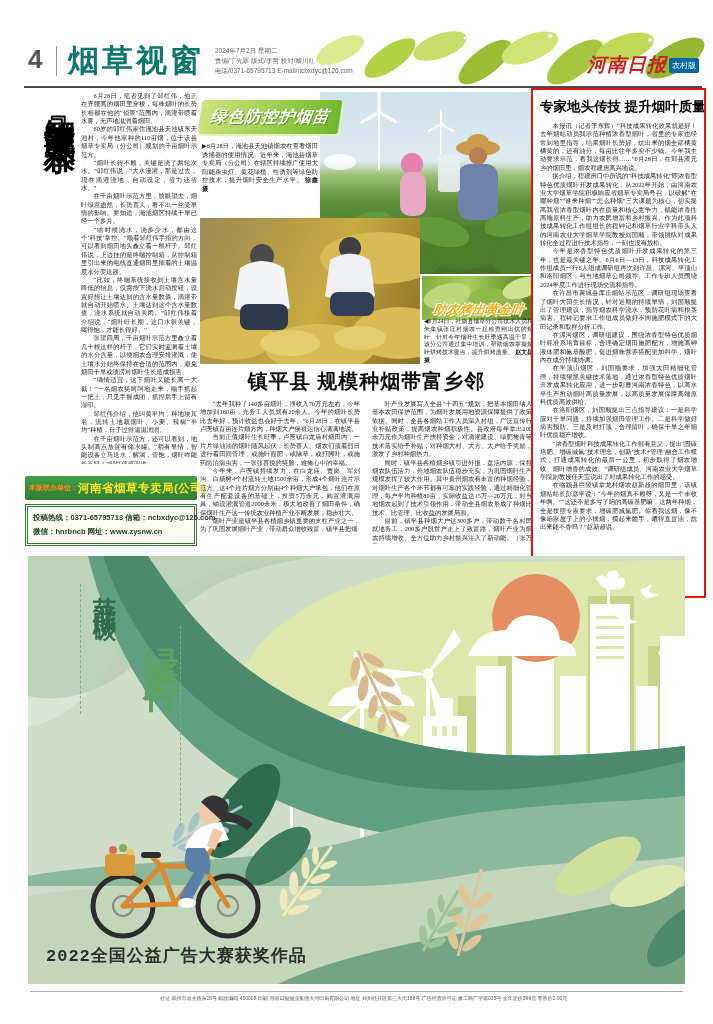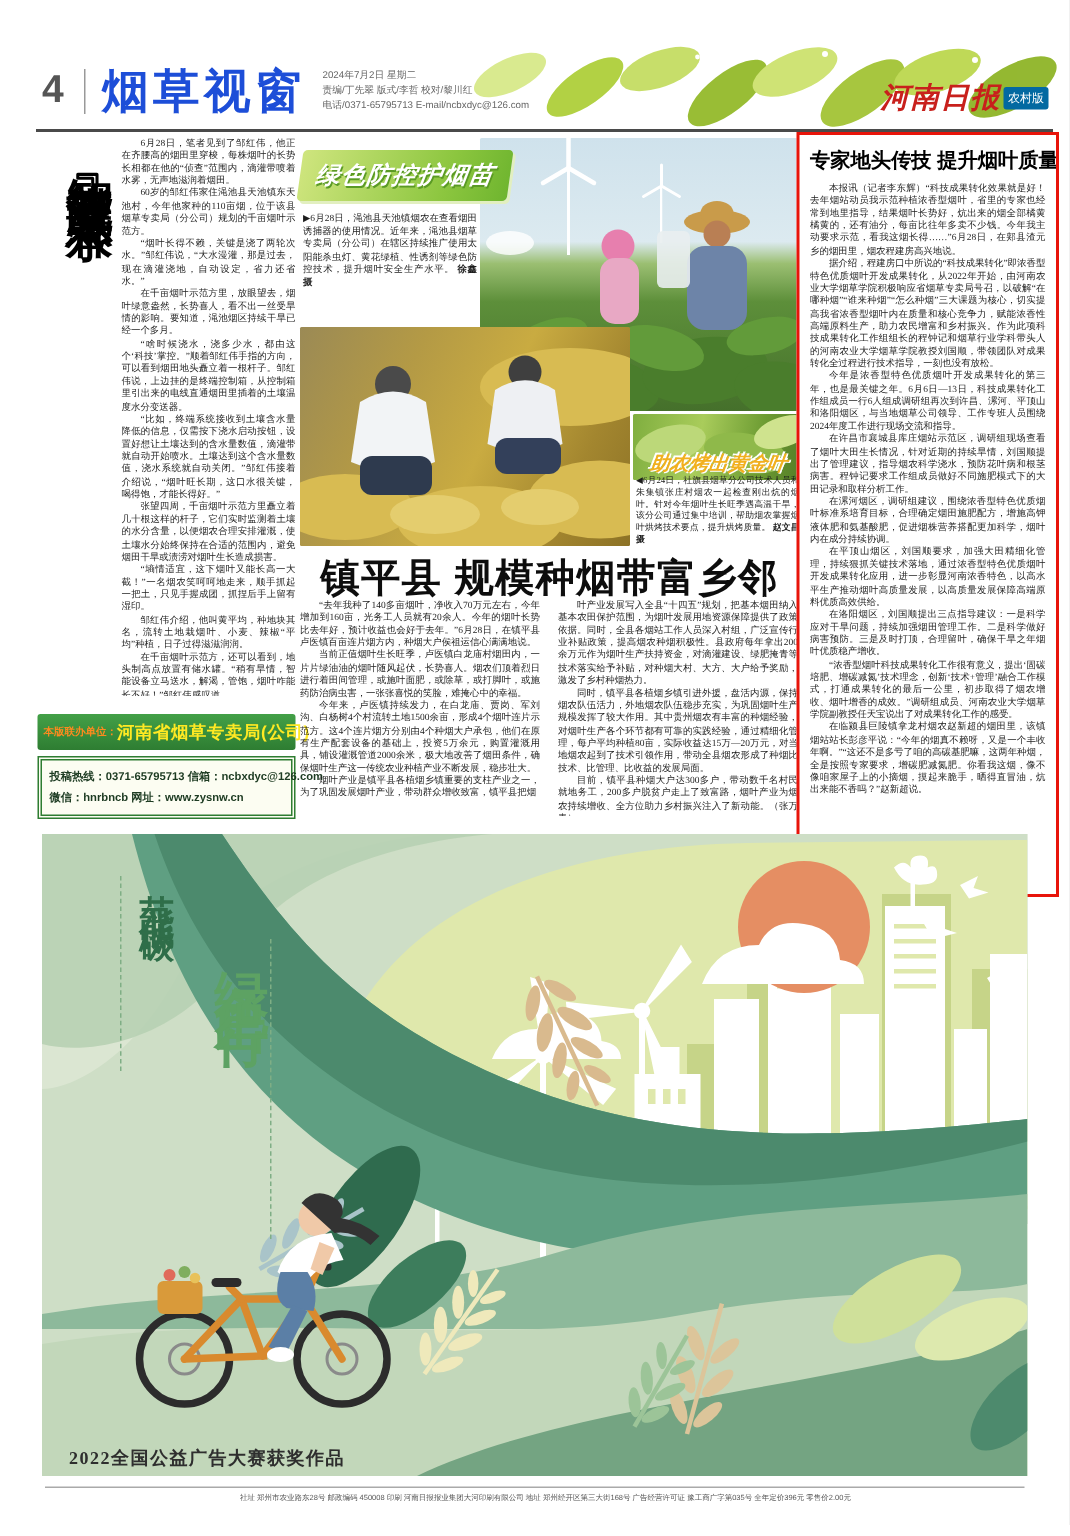--- a/index.html
+++ b/index.html
@@ -3,21 +3,21 @@
 <meta charset="utf-8">
 <style>
   html,body{margin:0;padding:0;background:#e8e8e8;}
   #page{position:relative;width:713px;height:1024px;background:#ffffff;overflow:hidden;
         font-family:"Liberation Serif","DejaVu Serif",serif;color:#222;}
   .abs{position:absolute;}
   
   #hdr-rule{left:24px;top:86px;width:678px;height:2px;background:#4a4a4a;}
   #page-num{left:28px;top:44px;font-family:"Liberation Sans",sans-serif;font-size:26px;color:#555;font-weight:bold;}
   #hdr-divider{left:56px;top:46px;width:1px;height:30px;background:#999;}
-  #section-title{left:68px;top:40px;font-family:"Liberation Sans",sans-serif;font-size:31px;font-weight:bold;color:#1d4ed8;letter-spacing:3px;}
+  #section-title{left:68px;top:40px;font-family:"Liberation Sans",sans-serif;font-size:31px;font-weight:bold;color:#0f766e;letter-spacing:3px;}
   #hdr-meta{left:215px;top:46px;width:170px;font-family:"Liberation Sans",sans-serif;font-size:6.5px;color:#666;line-height:1.55;}
   #masthead{right:14px;top:52px;text-align:right;}
   #masthead .mh-name{font-size:19px;font-weight:bold;color:#c8201c;font-style:italic;letter-spacing:1px;font-family:Liberation Serif, serif;}
   #masthead .mh-edition{display:inline-block;background:#0369a1;color:#fff;font-family:"Liberation Sans",sans-serif;font-size:8px;padding:2px 3px;border-radius:2px;vertical-align:3px;margin-left:2px;}
   
   #left-col{left:25px;top:92px;width:172px;height:372px;overflow:hidden;}
   #left-title{left:0;top:2px;width:50px;height:370px;writing-mode:vertical-rl;text-orientation:upright;
       font-family:"Liberation Sans",sans-serif;font-weight:900;font-size:31px;line-height:1;letter-spacing:3px;color:#000;}
   #left-body{left:56px;top:0;width:116px;height:372px;overflow:hidden;}
   .bodytext p{margin:0;text-indent:2em;font-size:6.3px;line-height:1.33;text-align:justify;color:#1d1d1d;}
@@ -40,39 +40,39 @@
       display:flex;align-items:center;justify-content:center;border-radius:3px;box-shadow:2px 2px 0 #e2efc0;}
   #green-title span{font-family:"Liberation Sans",sans-serif;font-weight:900;font-style:italic;font-size:16px;color:#ffffff;
       text-shadow:1px 1px 0 #5a9a24;letter-spacing:1px;white-space:nowrap;}
   #caption1{left:2px;top:50px;width:116px;height:72px;font-size:6.3px;line-height:1.35;text-align:justify;color:#1d1d1d;}
   #gold-title{left:224px;top:208px;width:110px;transform:skewX(-8deg);text-align:center;}
   #gold-title span{font-family:"Liberation Sans",sans-serif;font-weight:900;font-style:italic;font-size:13px;
       color:#f2b01e;text-shadow:1px 1px 0 #fff,-1px -1px 0 #fff,1px 0 0 #fff;white-space:nowrap;}
   #caption2{left:224px;top:226px;width:109px;height:66px;font-size:5.9px;line-height:1.32;text-align:justify;color:#1d1d1d;}
   .credit{font-weight:bold;}
   #center-headline{left:0;top:276px;width:333px;text-align:center;font-family:"Liberation Sans",sans-serif;
-      font-weight:900;font-size:26px;color:#0d0d0d;letter-spacing:1px;white-space:nowrap;}
+      font-weight:900;font-size:20px;color:#0d0d0d;letter-spacing:1px;white-space:nowrap;}
   #center-cols{left:0;top:308px;width:333px;height:144px;display:flex;gap:12px;}
   #center-cols .ccol{width:160px;height:144px;overflow:hidden;}
   
   #right-box{left:531px;top:88px;width:175px;height:510px;border:2.5px solid #e8140a;box-sizing:border-box;
       background:#fff;padding:6px 7px;overflow:hidden;}
   #right-title{text-align:center;font-family:"Liberation Sans",sans-serif;font-weight:900;font-size:13.5px;
       color:#000;margin:2px 0 6px 0;white-space:nowrap;}
   
   #poster{left:28px;top:556px;width:657px;height:428px;background:#cedec6;overflow:hidden;}
   #poster svg{position:absolute;left:0;top:0;}
   #slogan1{left:62px;top:22px;writing-mode:vertical-rl;text-orientation:upright;font-family:"Liberation Sans",sans-serif;
       font-weight:900;font-size:23px;color:#2f6e49;letter-spacing:7px;}
   #slogan2{left:108px;top:62px;writing-mode:vertical-rl;text-orientation:upright;font-family:"Liberation Sans",sans-serif;
       font-weight:900;font-size:36px;color:#5da263;letter-spacing:10px;}
   .slogan-rail{width:0;border-left:1px dashed #7fae85;}
   #rail1{left:52px;top:28px;height:130px;}
   #rail2{left:152px;top:70px;height:200px;}
-  #award-text{left:18px;top:408px;font-family:Liberation Serif, serif;font-weight:bold;font-size:12px;color:#2e2e2e;letter-spacing:1px;}
+  #award-text{left:18px;top:388px;font-family:Liberation Mono, monospace;font-weight:bold;font-size:17px;color:#2e2e2e;letter-spacing:1px;}
   
   #footer-rule{left:30px;top:991px;width:653px;height:1px;background:#aaa;}
   #footer-text{left:160px;top:995px;width:545px;font-family:"Liberation Sans",sans-serif;font-size:5px;color:#555;white-space:nowrap;overflow:hidden;}
 </style>
 </head>
 <body>
 
 <div id="page">
 
   <svg class="abs" style="left:280px;top:28px;" width="430" height="58" viewBox="0 0 430 58">

